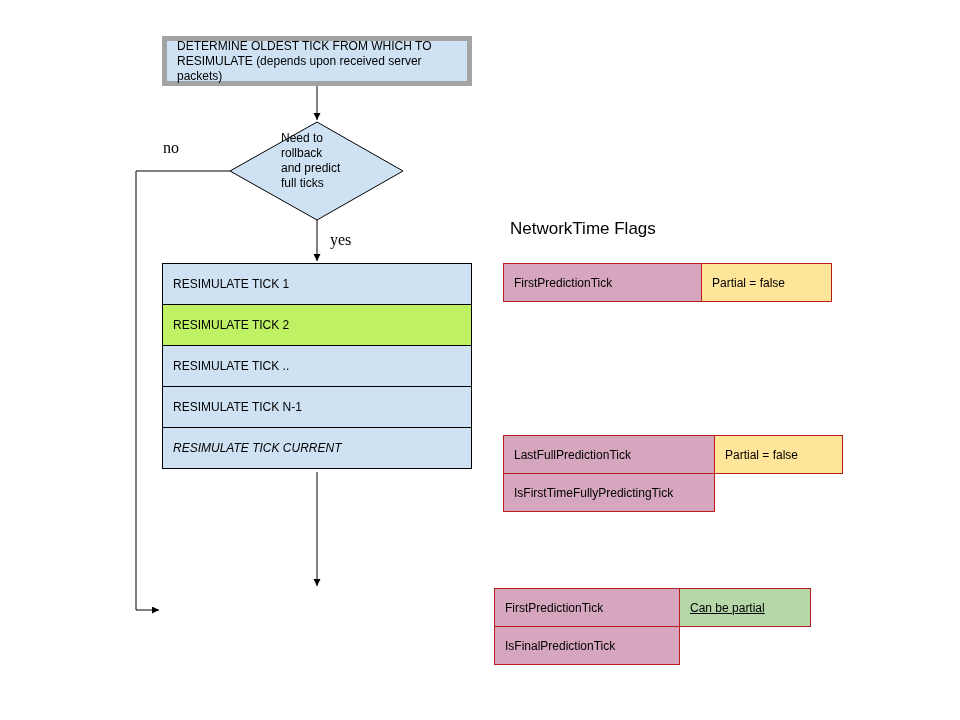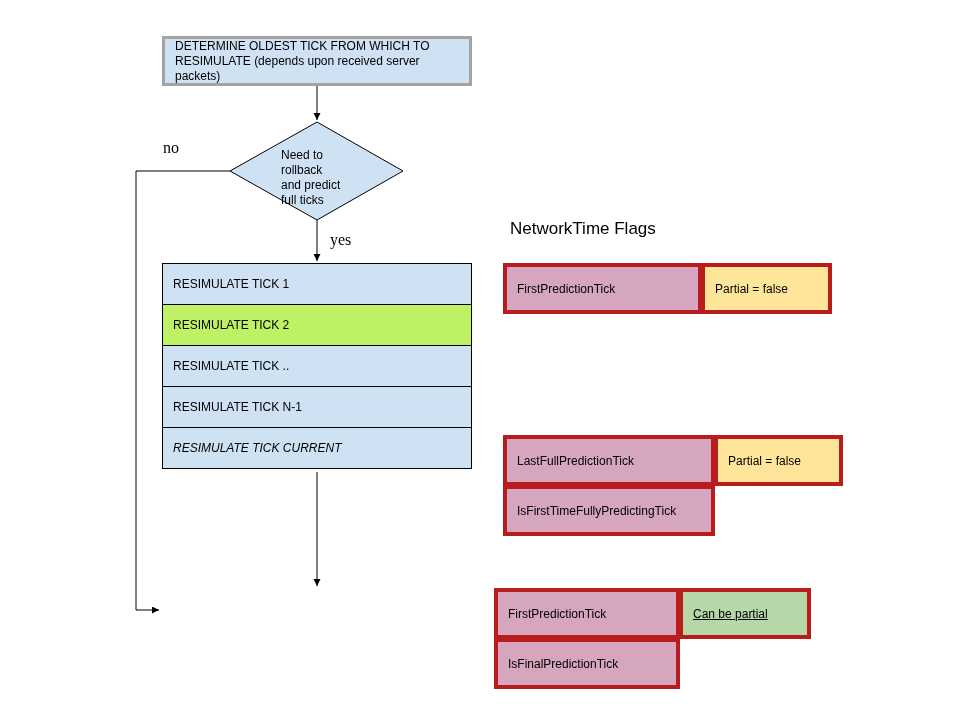--- a/index.html
+++ b/index.html
@@ -14,21 +14,21 @@
   }
   #connectors {
     position: absolute;
     left: 0; top: 0;
     width: 960px; height: 720px;
     z-index: 0;
   }
   .node {
     position: absolute;
     box-sizing: border-box;
-    border: 3px solid #a3a3a3;
+    border: 5px solid #a3a3a3;
     font-size: 12px;
     line-height: 15px;
     z-index: 1;
   }
   .process {
     display: flex;
     align-items: center;
     padding: 3px 10px;
     white-space: pre-line;
   }
@@ -61,22 +61,22 @@
     position: absolute;
     font-size: 17px;
     line-height: 20px;
     z-index: 1;
   }
   .flag-group { position: absolute; z-index: 1; }
   .flag-row { display: flex; margin-top: -1px; }
   .flag-row:first-child { margin-top: 0; }
   .cell {
     box-sizing: border-box;
-    border: 4px solid #b91c1c;
-    height: 51px;
+    border: 1px solid #b91c1c;
+    height: 39px;
     display: flex;
     align-items: center;
     padding: 0 10px;
     font-size: 12px;
     margin-left: -1px;
   }
   .cell:first-child { margin-left: 0; }
 </style>
 </head>
 <body>
@@ -93,21 +93,21 @@
     <polygon points="317,122 403,171 317,220 230,171" stroke="#000000" stroke-width="1" fill="#cfe2f3"></polygon>
     <path d="M317,220 L317,261" stroke="#000000" stroke-width="1" fill="none" marker-end="url(#arrow)"></path>
     <path d="M317,472 L317,586" stroke="#000000" stroke-width="1" fill="none" marker-end="url(#arrow)"></path>
     <path d="M230,171 L136,171 L136,610 L159,610" stroke="#000000" stroke-width="1" fill="none" marker-end="url(#arrow)"></path>
   </svg>
 
   <div class="node process" style="left: 162px; top: 36px; width: 310px; height: 50px; background: rgb(207, 226, 243);">DETERMINE OLDEST TICK FROM WHICH TO
 RESIMULATE (depends upon received server
 packets)</div>
 
-  <div class="diamond-text" style="left:281px; top:148px;">Need to
+  <div class="diamond-text" style="left:281px; top:131px;">Need to
 rollback
 and predict
 full ticks</div>
 
   <div class="label" style="left:163px; top:141px;">no</div>
   <div class="label" style="left:330px; top:233px;">yes</div>
 
   <div class="node stack" style="left:162px; top:263px; width:310px;">
     <div class="stack-row" style="background: rgb(207, 226, 243);">RESIMULATE TICK 1</div>
     <div class="stack-row" style="background: #bef264;">RESIMULATE TICK 2</div>

